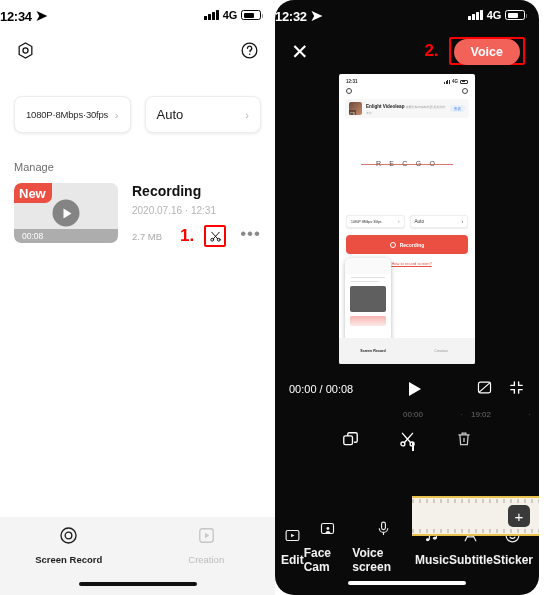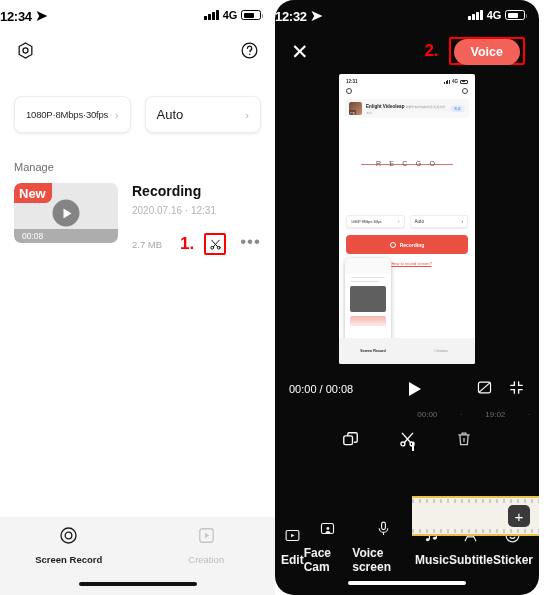--- a/index.html
+++ b/index.html
@@ -106,21 +106,21 @@
   }
   .dur-pill {
     position:absolute; left:0; bottom:0; right:0;
     background:#adadad; color:#fff; font-size:8.5px;
     padding:2px 0 2.5px 8px; border-radius:0 0 7px 7px;
   }
 
   .rec-info { flex:1; display:flex; flex-direction:column; min-width:0; }
   .rec-title { font-size:14px; font-weight:bold; color:#111; }
   .rec-date { font-size:10px; color:#b3b3b3; margin-top:6px; }
-  .rec-bottom { display:flex; align-items:center; margin-top:17px; }
+  .rec-bottom { display:flex; align-items:center; margin-top:9px; }
   .rec-size { font-size:9.5px; color:#a9a9a9; }
   .anno-num {
     color:#ff0000; font-weight:bold; font-size:17px; margin-left:18px;
   }
   .cut-box {
     width:22px; height:22px; border:2px solid #ff0000; border-radius:2px;
     display:flex; align-items:center; justify-content:center;
     margin-left:10px; cursor:pointer;
   }
   .more-dots {
@@ -268,21 +268,21 @@
     border-left:12px solid #fff;
     border-top:7.5px solid transparent; border-bottom:7.5px solid transparent;
     cursor:pointer;
   }
   .pb-icons { display:flex; align-items:center; gap:15px; }
 
   .ruler {
     display:flex; align-items:center; height:16px;
     padding-left:128px; gap:0; font-size:8px; color:#6b6b6b; flex-shrink:0;
   }
-  .ruler .rt { width:60px;text-align:center; }
+  .ruler .rt { width:60px; }
   .ruler .dot { color:#4a4a4a; width:24px; text-align:center; }
 
   .edit-tools {
     display:flex; align-items:center; justify-content:center; gap:38px;
     height:30px; margin-top:2px; flex-shrink:0;
   }
   .etool { cursor:pointer; line-height:0; }
 
   .timeline-area { position:relative; flex:1; min-height:0; }
   .playhead {

